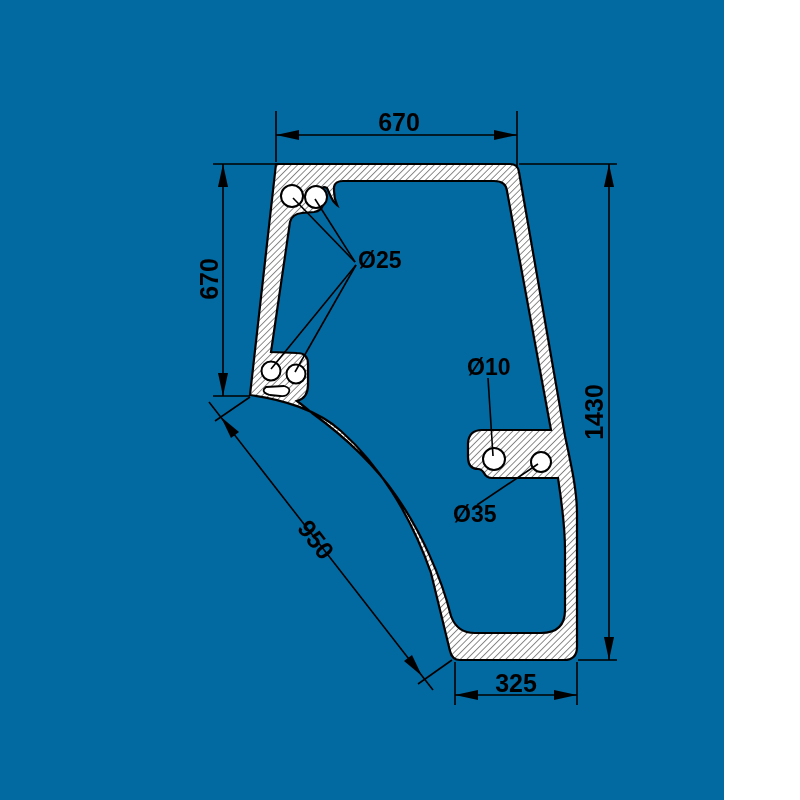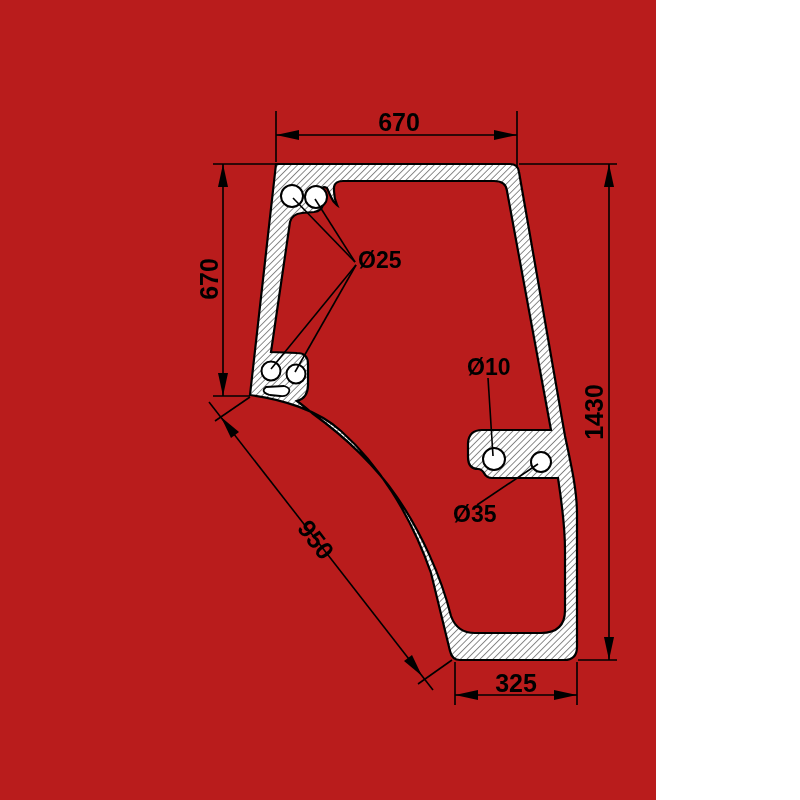--- a/index.html
+++ b/index.html
@@ -5,23 +5,23 @@
   html, body {
     margin: 0;
     padding: 0;
     width: 800px;
     height: 800px;
     background: #ffffff;
     font-family: "Liberation Sans", sans-serif;
   }
   .stage {
     position: relative;
-    width: 656px;
+    width: 724px;
     height: 800px;
-    background: #b91c1c;
+    background: #0369a1;
     overflow: hidden;
   }
   svg { display: block; }
   .dim-text {
     font-family: "Liberation Sans", sans-serif;
     font-weight: bold;
     font-size: 25px;
     fill: #000000;
   }
   .label-text {

